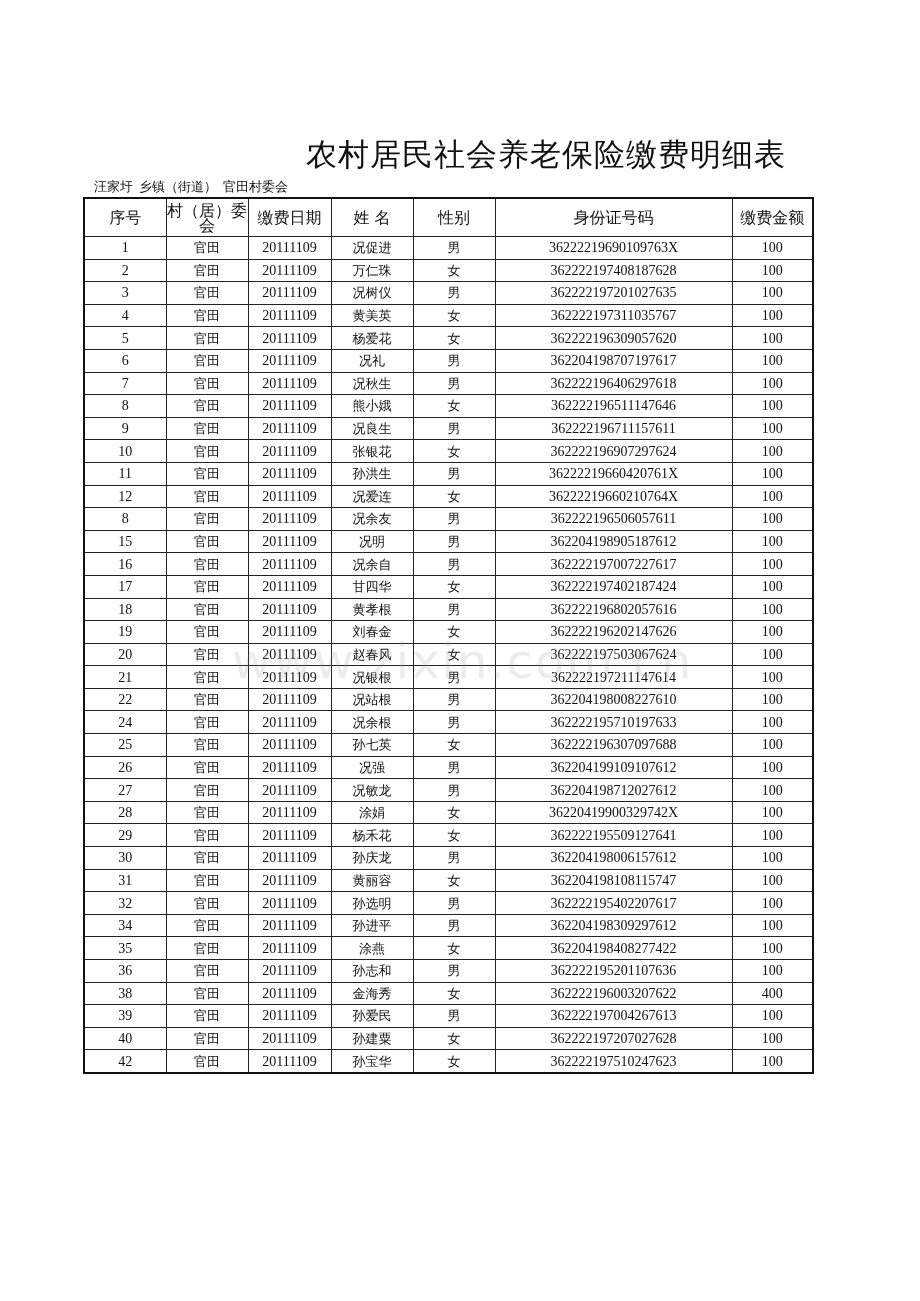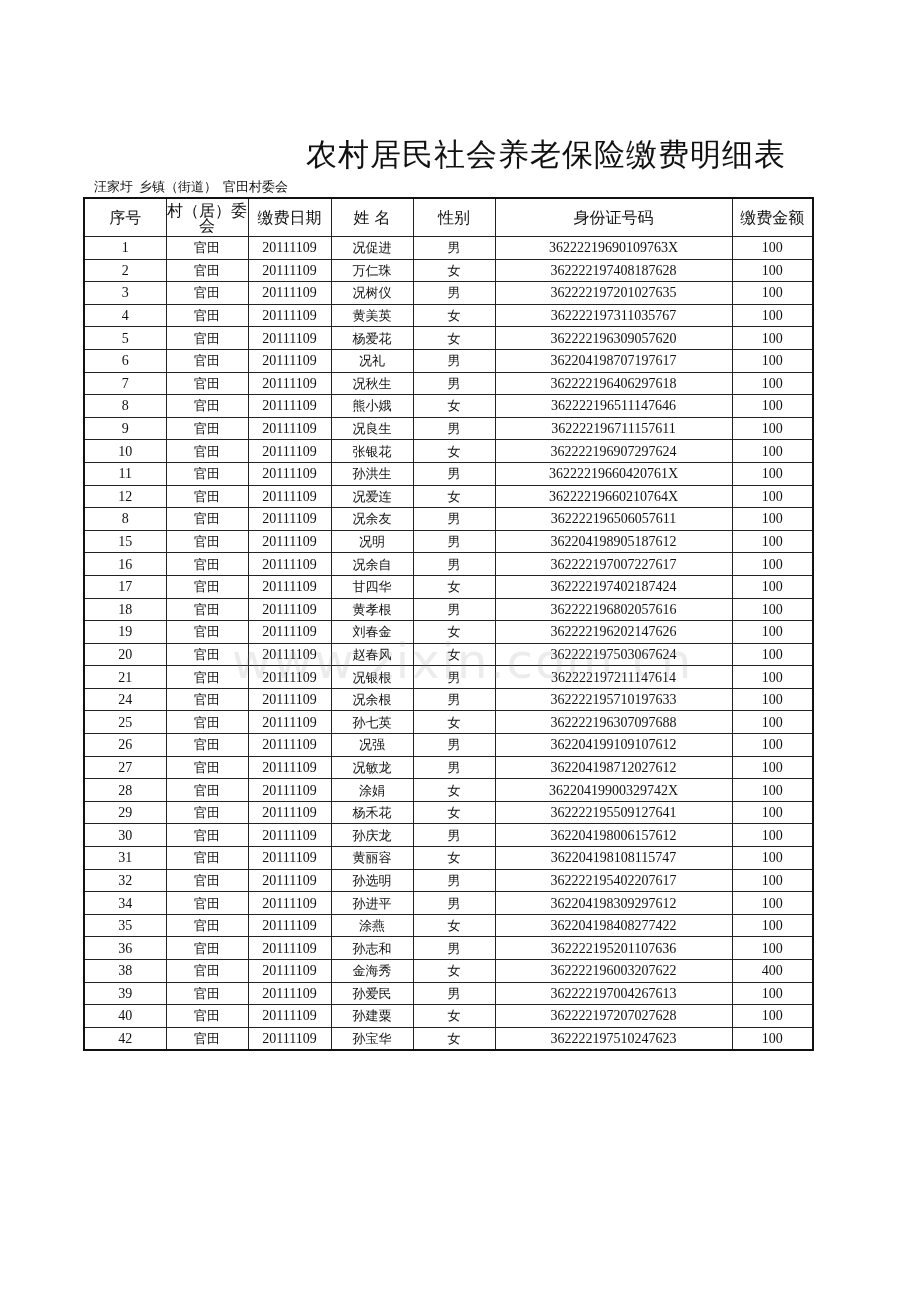--- a/index.html
+++ b/index.html
@@ -230,20 +230,29 @@
       <tr>
         <td class="num">21</td>
         <td class="cjk">官田</td>
         <td class="num">20111109</td>
         <td class="cjk">况银根</td>
         <td class="cjk">男</td>
         <td class="num">362222197211147614</td>
         <td class="num">100</td>
       </tr>
       <tr>
+        <td class="num">22</td>
+        <td class="cjk">官田</td>
+        <td class="num">20111109</td>
+        <td class="cjk">况站根</td>
+        <td class="cjk">男</td>
+        <td class="num">362204198008227610</td>
+        <td class="num">100</td>
+      </tr>
+      <tr>
         <td class="num">24</td>
         <td class="cjk">官田</td>
         <td class="num">20111109</td>
         <td class="cjk">况余根</td>
         <td class="cjk">男</td>
         <td class="num">362222195710197633</td>
         <td class="num">100</td>
       </tr>
       <tr>
         <td class="num">25</td>

